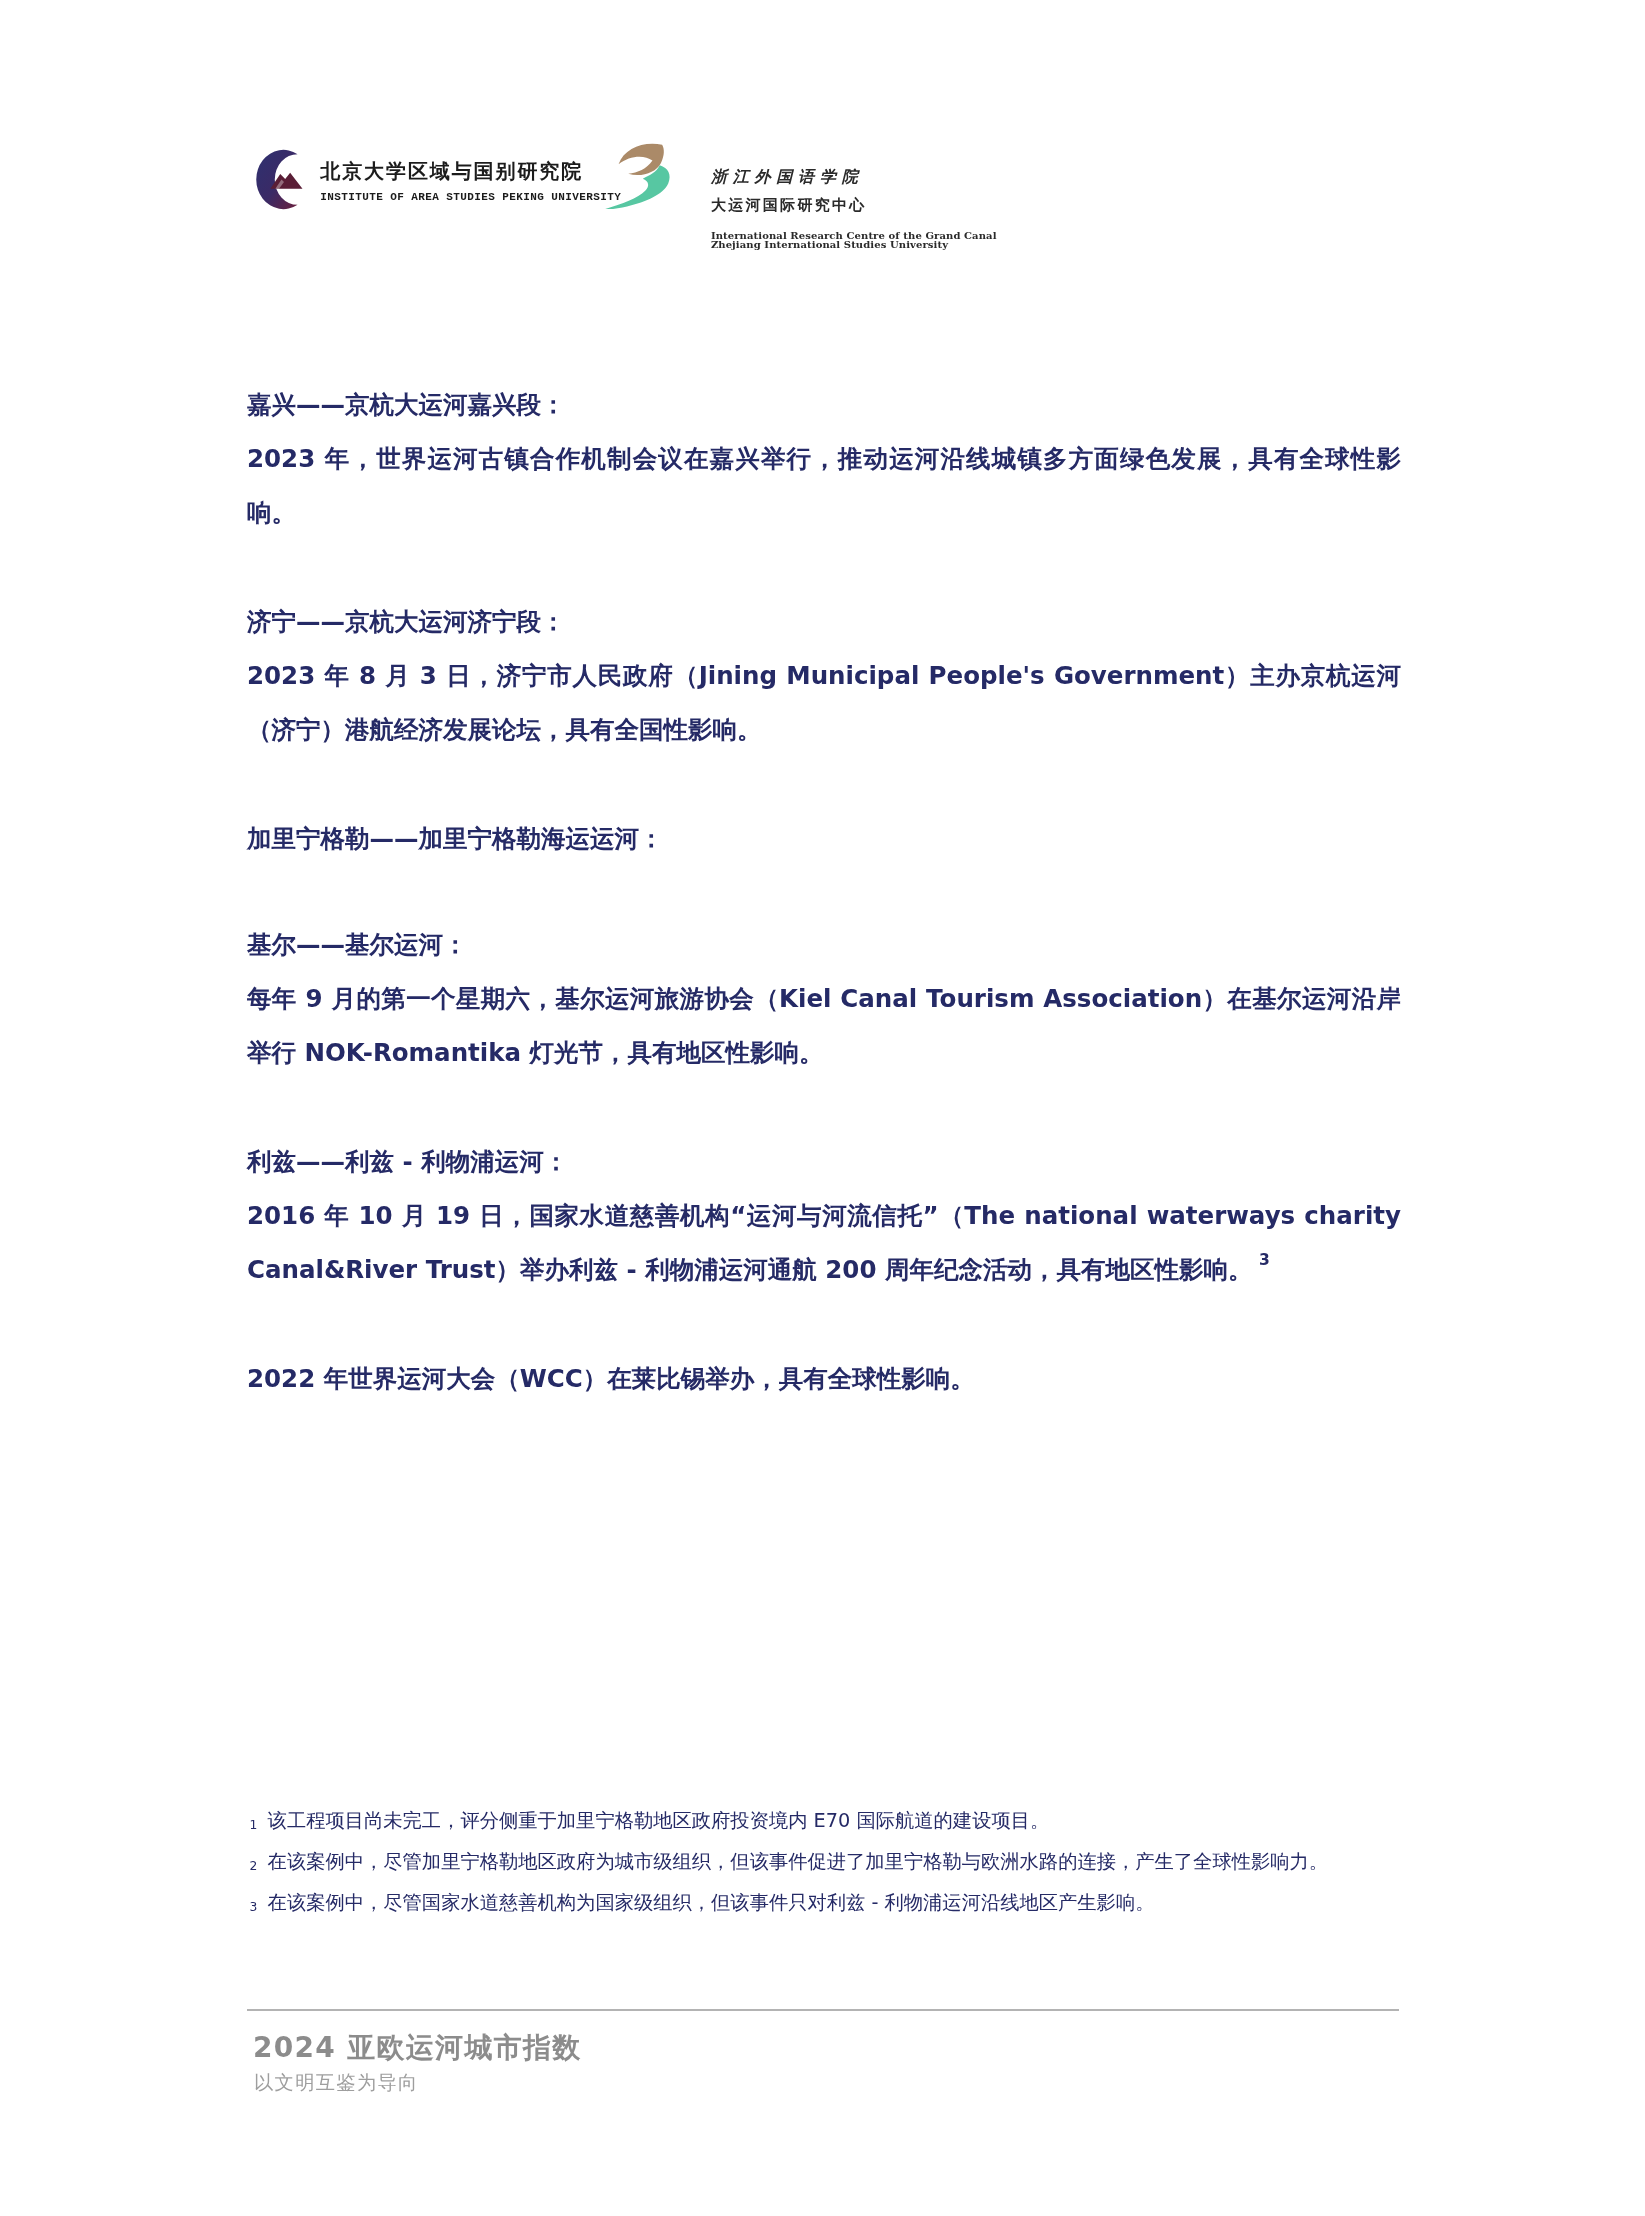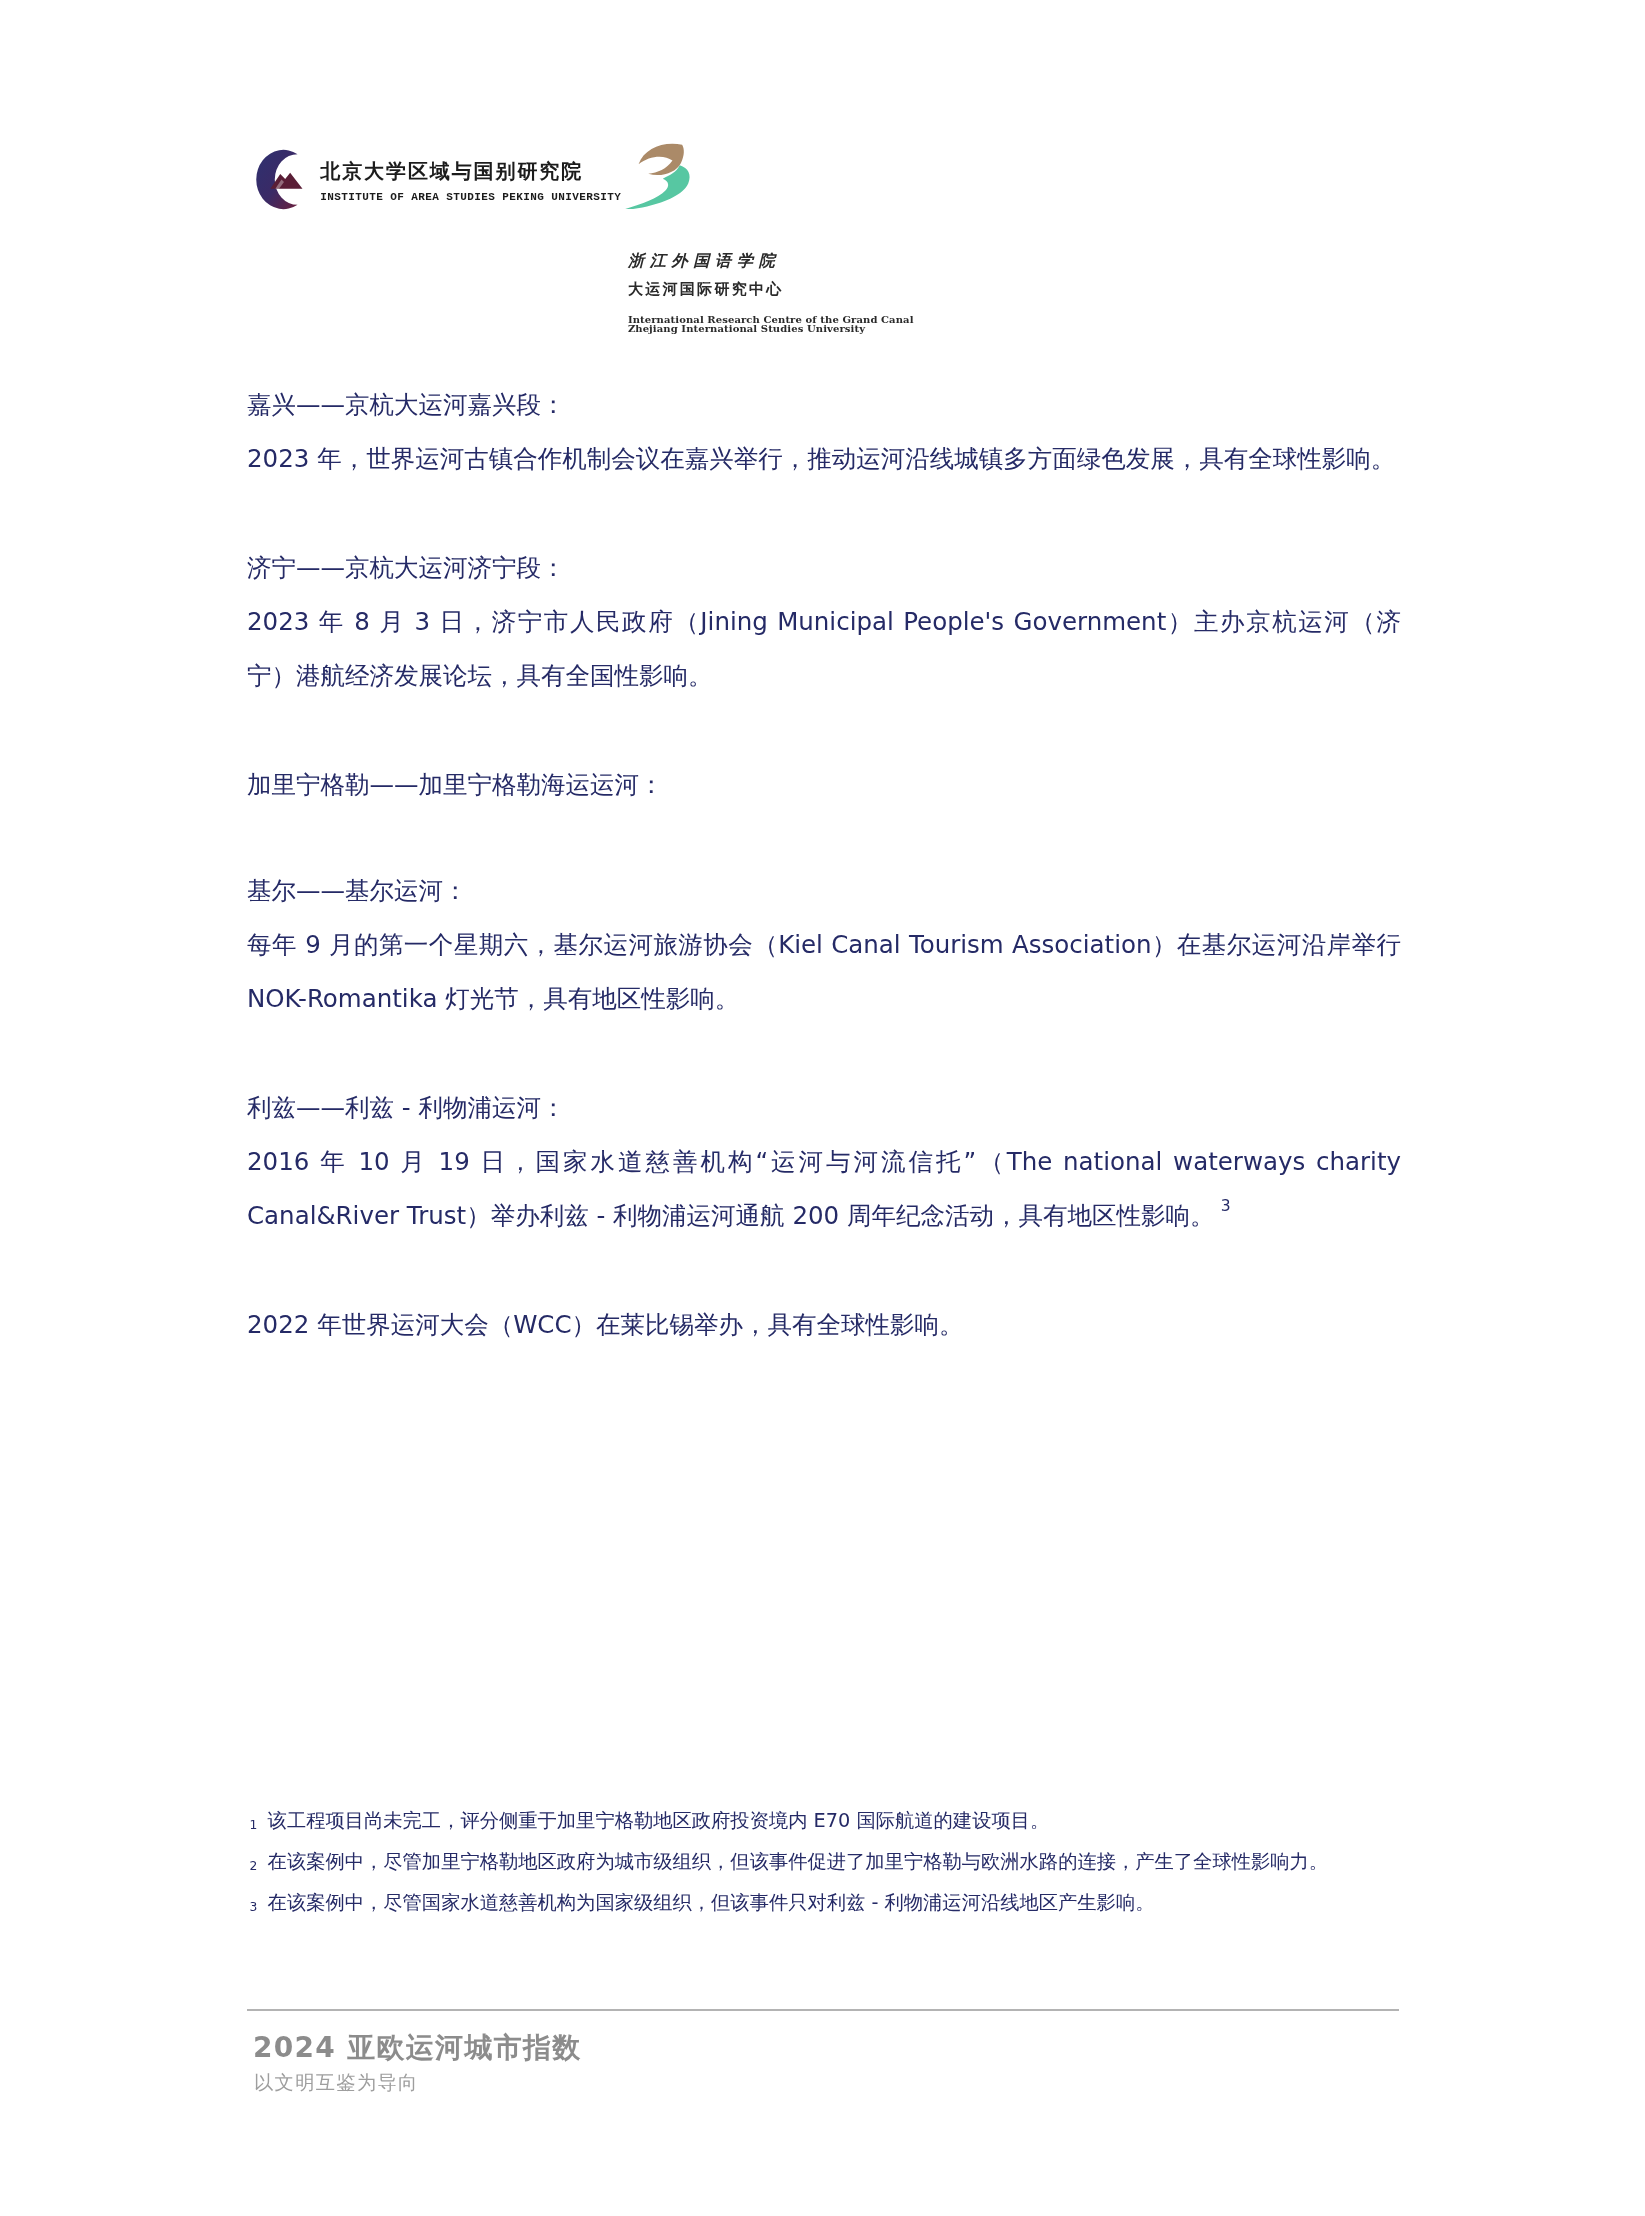--- a/index.html
+++ b/index.html
@@ -15,33 +15,34 @@
   
   .logo-left {
     position: absolute; left: 253px; top: 148px;
     display: flex; align-items: center;
   }
   .logo-left-text { margin-left: 10.3px; color: #1c1c1c; font-family: Liberation Mono, monospace; }
   .logo-cjk  { font-size: 20px; letter-spacing: 1.9px; font-weight: 600; white-space: nowrap; }
   .logo-en   { font-size: 11px; letter-spacing: 0.4px; margin-top: 5.8px; font-weight: 600; white-space: nowrap; }
 
   .logo-right {
-    position: absolute; left: 624px; top: 141px;
-    display: flex; align-items: flex-start; flex-direction: column;
+    position: absolute; left: 604px; top: 141px;
+    display: flex; align-items: flex-start;
   }
   .logo-right-text { margin-left: 3.9px; margin-top: 26px; color: #2a2a2a; font-family: "DejaVu Serif", "Liberation Serif", serif; }
   .lr1   { font-size: 16px; letter-spacing: 5.8px; font-style: italic; font-weight: 600; white-space: nowrap; }
   .lr2   { font-size: 15px; letter-spacing: 2.3px; font-weight: 700; margin-top: 8px; white-space: nowrap; }
   .lr-en { font-size: 10px; font-weight: 700; margin-top: 16px; line-height: 9px; letter-spacing: 0.1px; white-space: nowrap; }
 
   
   .content {
     position: absolute; left: 247px; top: 378px; width: 1154px;
     font-size: 24.5px; line-height: 54px;
     color: var(--body_text, #252a66);
+    font-weight: bold;
   }
   .block { margin-bottom: 52px; }
   .block .heading { white-space: nowrap; }
   .block p { margin: 0; text-align: justify; }
   .body-sup {
     font-size: 15.5px; letter-spacing: 4.5px; margin-left: 6.4px;
     position: relative; top: -13px; white-space: nowrap;
   }
 
   

